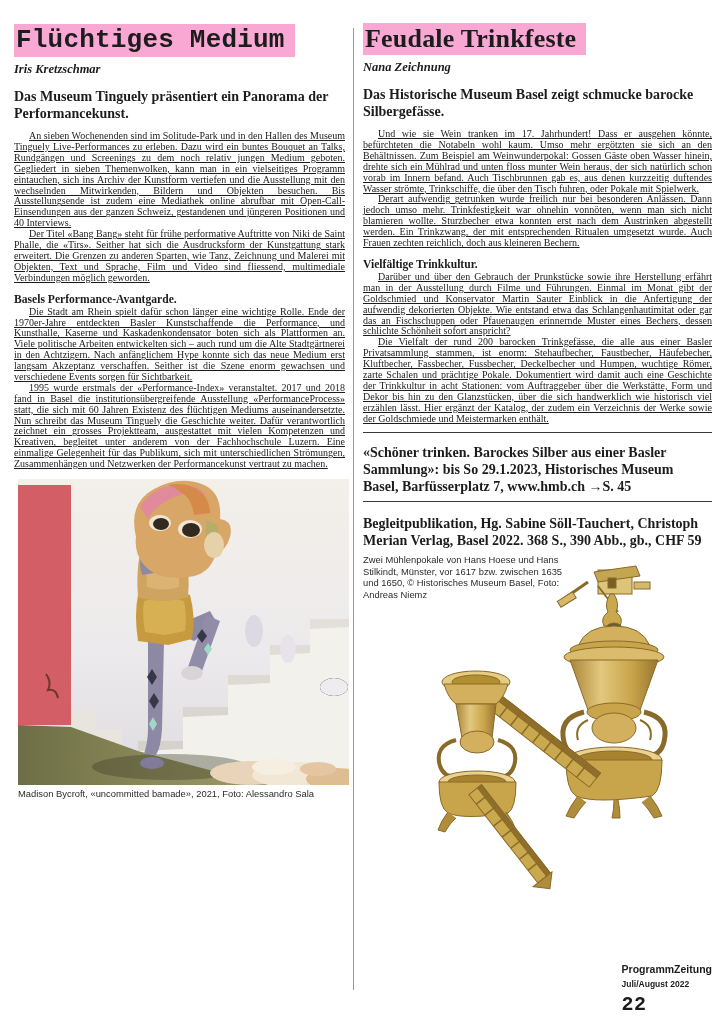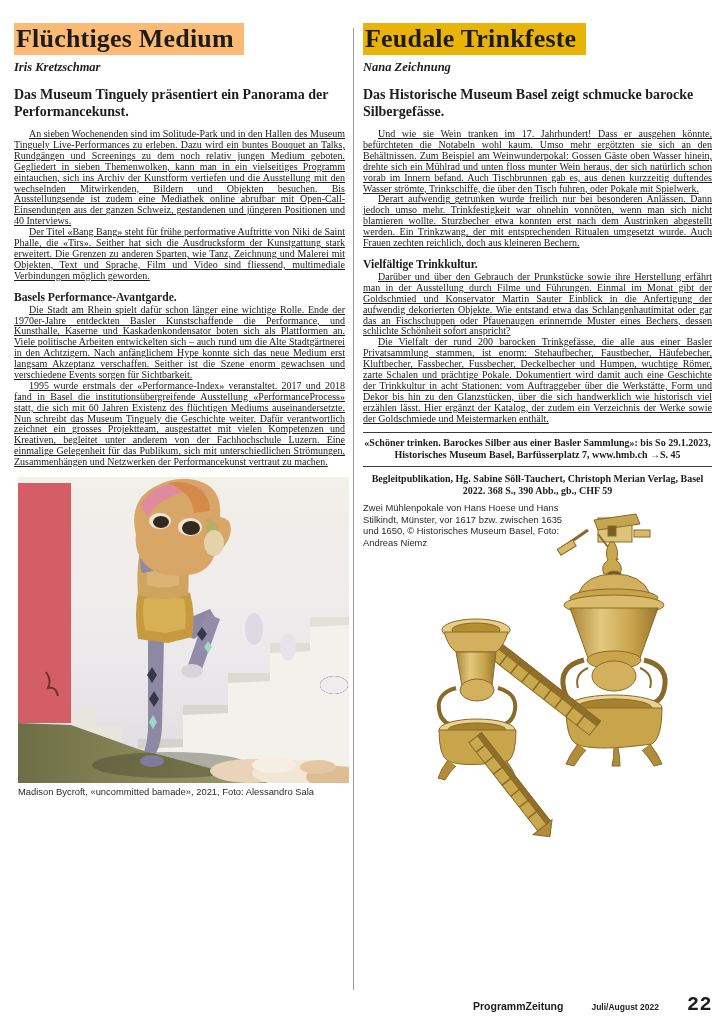--- a/index.html
+++ b/index.html
@@ -45,57 +45,58 @@
   p.body{
     font-size:10px;line-height:1.09;
     text-align:justify;text-indent:15px;
     margin:0;hyphens:auto;text-decoration:underline;-webkit-hyphens:auto;
   }
   .subhead{
     font-size:11.6px;font-weight:bold;
     margin:9px 0 1px 0;
   }
   .info{
-    font-size:10px;font-weight:bold;line-height:1.2;
+    font-size:14px;font-weight:bold;line-height:1.2;
     border-top:1px solid #3a3a3a;
-    margin-top:8px;padding:4px 0 2px 0;
-    text-align:center;
+    margin-top:8px;padding:12px 0 2px 0;
+    text-align:left;
   }
   .info.ruled-bottom{border-bottom:1px solid #3a3a3a;padding-bottom:5px;}
   .info.no-rule{border-top:none;margin-top:2px;}
   .caption{
     font-family:"Liberation Sans","DejaVu Sans",sans-serif;
     font-size:9.4px;line-height:1.22;color:#2b2b2b;
     margin-top:3px;
   }
   figure{margin:4px;}
   .photo-left{margin-top:9px;}
   .photo-left svg{display:block;}
   .goblets-wrap{
     position:relative;height:372px;
   }
   .goblets-caption{width:212px;}
   .goblets-wrap svg{position:absolute;top:6px;right:-2px;}
 
   .footer{
     position:absolute;right:12px;bottom:8px;
-    display:flex;align-items:baseline;gap:28px;
+    display:flex;align-items:baseline;gap:4px;
     font-family:"Liberation Sans","DejaVu Sans",sans-serif;
+    flex-direction:column;
   }
   .footer .mag{font-size:10.5px;font-weight:bold;}
   .footer .issue{font-size:8.5px;font-weight:bold;}
   .footer .pagenum{font-size:20px;font-weight:bold;letter-spacing:.5px;font-family:Liberation Mono, monospace;}
 </style>
 </head>
 <body>
 
 <div class="page">
 
   <div class="col-left">
-    <h1 class="article-title"><span style="background: #fdba74;">Flüchtiges Medium</span></h1>
+    <h1 class="article-title"><span style="background: #f9a8d4; font-family: Liberation Mono, monospace;">Flüchtiges Medium</span></h1>
     <div class="author">Iris Kretzschmar</div>
     <div class="lead">Das Museum Tinguely präsentiert ein Panorama der Performancekunst.</div>
     <p class="body">An sieben Wochenenden sind im Solitude-Park und in den Hallen des Museum Tinguely Live-Performances zu erleben. Dazu wird ein buntes Bouquet an Talks, Rundgängen und Screenings zu dem noch relativ jungen Medium geboten. Gegliedert in sieben Themenwolken, kann man in ein vielseitiges Programm eintauchen, sich ins Archiv der Kunstform vertiefen und die Ausstellung mit den wechselnden Mitwirkenden, Bildern und Objekten besuchen. Bis Ausstellungsende ist zudem eine Mediathek online abrufbar mit Open-Call-Einsendungen aus der ganzen Schweiz, gestandenen und jüngeren Positionen und 40 Interviews.</p>
     <p class="body">Der Titel «Bang Bang» steht für frühe performative Auftritte von Niki de Saint Phalle, die «Tirs». Seither hat sich die Ausdrucksform der Kunstgattung stark erweitert. Die Grenzen zu anderen Sparten, wie Tanz, Zeichnung und Malerei mit Objekten, Text und Sprache, Film und Video sind fliessend, multimediale Verbindungen möglich geworden.</p>
     <div class="subhead">Basels Performance-Avantgarde.</div>
     <p class="body">Die Stadt am Rhein spielt dafür schon länger eine wichtige Rolle. Ende der 1970er-Jahre entdeckten Basler Kunstschaffende die Performance, und Kunsthalle, Kaserne und Kaskadenkondensator boten sich als Plattformen an. Viele politische Arbeiten entwickelten sich – auch rund um die Alte Stadtgärtnerei in den Achtzigern. Nach anfänglichem Hype konnte sich das neue Medium erst langsam Akzeptanz verschaffen. Seither ist die Szene enorm gewachsen und verschiedene Events sorgen für Sichtbarkeit.</p>
     <p class="body">1995 wurde erstmals der «Performance-Index» veranstaltet. 2017 und 2018 fand in Basel die institutionsübergreifende Ausstellung «PerformanceProcess» statt, die sich mit 60 Jahren Existenz des flüchtigen Mediums auseinandersetzte. Nun schreibt das Museum Tinguely die Geschichte weiter. Dafür verantwortlich zeichnet ein grosses Projektteam, ausgestattet mit vielen Kompetenzen und Kreativen, begleitet unter anderem von der Fachhochschule Luzern. Eine einmalige Gelegenheit für das Publikum, sich mit unterschiedlichen Strömungen, Zusammenhängen und Netzwerken der Performancekunst vertraut zu machen.</p>
 
     <figure class="photo-left">
       <svg width="331" height="306" viewBox="0 0 331 306" role="img">
@@ -188,21 +189,21 @@
           <ellipse cx="173" cy="51" rx="9" ry="7" fill="#33291f"></ellipse>
         </g>
       </svg>
       <figcaption class="caption">Madison Bycroft, «uncommitted bamade», 2021, Foto: Alessandro Sala</figcaption>
     </figure>
   </div>
 
   <div class="divider"></div>
 
   <div class="col-right">
-    <h1 class="article-title"><span style="background: #eab308;">Feudale Trinkfeste</span></h1>
+    <h1 class="article-title"><span style="background: #f9a8d4;">Feudale Trinkfeste</span></h1>
     <div class="author">Nana Zeichnung</div>
     <div class="lead">Das Historische Museum Basel zeigt schmucke barocke Silbergefässe.</div>
     <p class="body">Und wie sie Wein tranken im 17. Jahrhundert! Dass er ausgehen könnte, befürchteten die Notabeln wohl kaum. Umso mehr ergötzten sie sich an den Behältnissen. Zum Beispiel am Weinwunderpokal: Gossen Gäste oben Wasser hinein, drehte sich ein Mühlrad und unten floss munter Wein heraus, der sich natürlich schon vorab im Innern befand. Auch Tischbrunnen gab es, aus denen kurzzeitig duftendes Wasser strömte, Trinkschiffe, die über den Tisch fuhren, oder Pokale mit Spielwerk.</p>
     <p class="body">Derart aufwendig getrunken wurde freilich nur bei besonderen Anlässen. Dann jedoch umso mehr. Trinkfestigkeit war ohnehin vonnöten, wenn man sich nicht blamieren wollte. Sturzbecher etwa konnten erst nach dem Austrinken abgestellt werden. Ein Trinkzwang, der mit entsprechenden Ritualen umgesetzt wurde. Auch Frauen zechten reichlich, doch aus kleineren Bechern.</p>
     <div class="subhead">Vielfältige Trinkkultur.</div>
     <p class="body">Darüber und über den Gebrauch der Prunkstücke sowie ihre Herstellung erfährt man in der Ausstellung durch Filme und Führungen. Einmal im Monat gibt der Goldschmied und Konservator Martin Sauter Einblick in die Anfertigung der aufwendig dekorierten Objekte. Wie entstand etwa das Schlangenhautimitat oder gar das an Fischschuppen oder Pfauenaugen erinnernde Muster eines Bechers, dessen schlichte Schönheit sofort anspricht?</p>
     <p class="body">Die Vielfalt der rund 200 barocken Trinkgefässe, die alle aus einer Basler Privatsammlung stammen, ist enorm: Stehaufbecher, Faustbecher, Häufebecher, Kluftbecher, Fassbecher, Fussbecher, Deckelbecher und Humpen, wuchtige Römer, zarte Schalen und prächtige Pokale. Dokumentiert wird damit auch eine Geschichte der Trinkkultur in acht Stationen: vom Auftraggeber über die Werkstätte, Form und Dekor bis hin zu den Glanzstücken, über die sich handwerklich wie historisch viel erzählen lässt. Hier ergänzt der Katalog, der zudem ein Verzeichnis der Werke sowie der Goldschmiede und Meistermarken enthält.</p>
     <div class="info ruled-bottom">«Schöner trinken. Barockes Silber aus einer Basler Sammlung»: bis So 29.1.2023, Historisches Museum Basel, Barfüsserplatz 7, www.hmb.ch →S. 45</div>
     <div class="info no-rule">Begleitpublikation, Hg. Sabine Söll-Tauchert, Christoph Merian Verlag, Basel 2022. 368 S., 390 Abb., gb., CHF 59</div>
 

